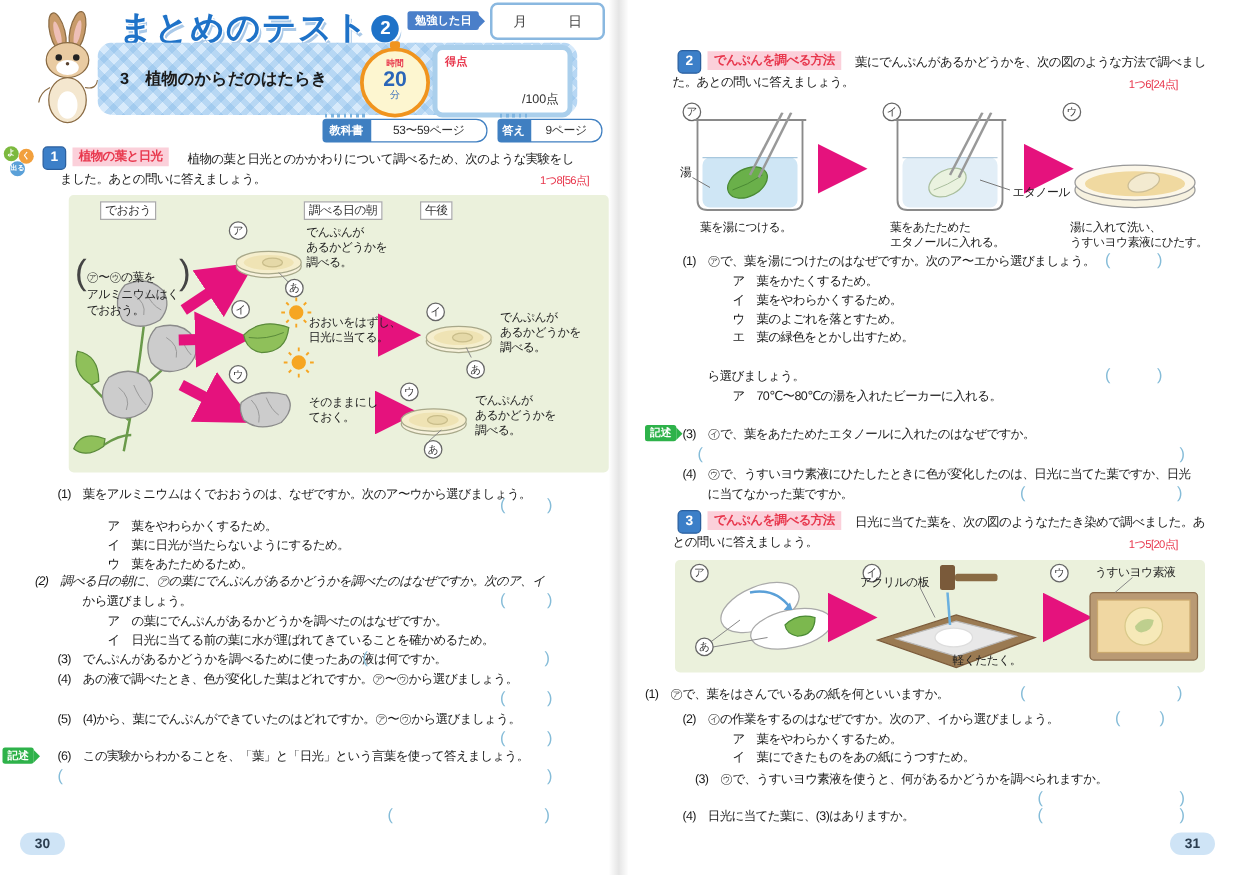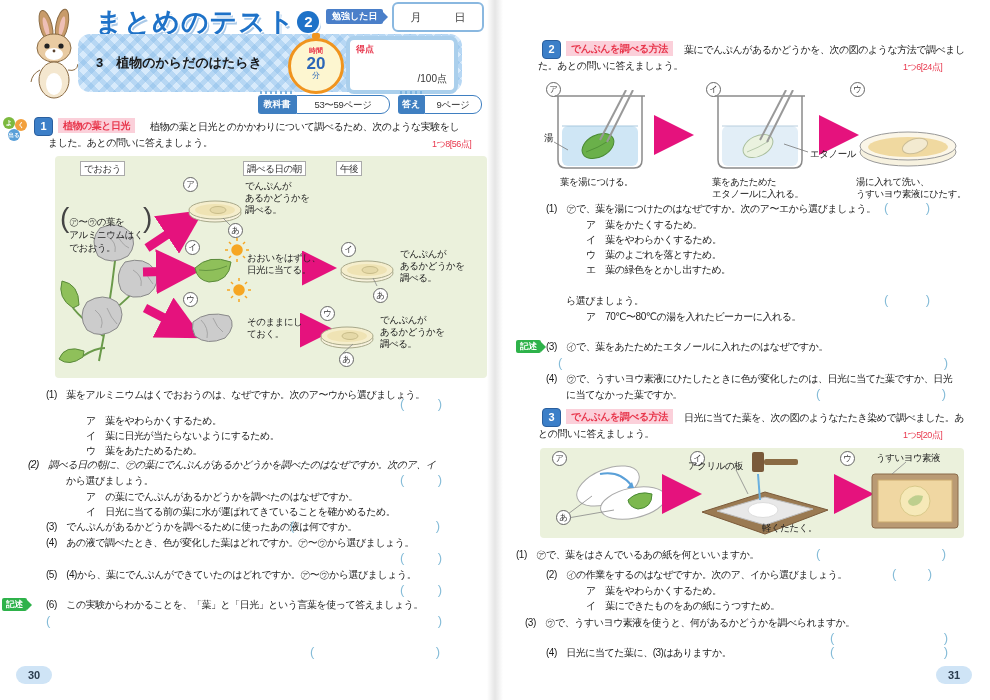--- a/index.html
+++ b/index.html
@@ -416,21 +416,21 @@
       <span>(</span>
       <span>)</span>
     </div>
   <div class="q" style="left:546px;top:568px;">(2)　㋑の作業をするのはなぜですか。次のア、イから選びましょう。</div>
   <div class="ans" style="left:892px;top:566px;width:40px;">
       <span>(</span>
       <span>)</span>
     </div>
   <div class="q" style="left:586px;top:584px;">ア　葉をやわらかくするため。</div>
   <div class="q" style="left:586px;top:599px;">イ　葉にできたものをあの紙にうつすため。</div>
-  <div class="q" style="left:525px;top:616px;">(3)　㋒で、うすいヨウ素液を使うと、何があるかどうかを調べられますか。</div>
+  <div class="q" style="left:556px;top:616px;">(3)　㋒で、うすいヨウ素液を使うと、何があるかどうかを調べられますか。</div>
   <div class="ans" style="left:830px;top:630px;width:118px;">
       <span>(</span>
       <span>)</span>
     </div>
   <div class="q" style="left:546px;top:646px;">(4)　日光に当てた葉に、(3)はありますか。</div>
   <div class="ans" style="left:830px;top:644px;width:118px;">
       <span>(</span>
       <span>)</span>
     </div>
 

